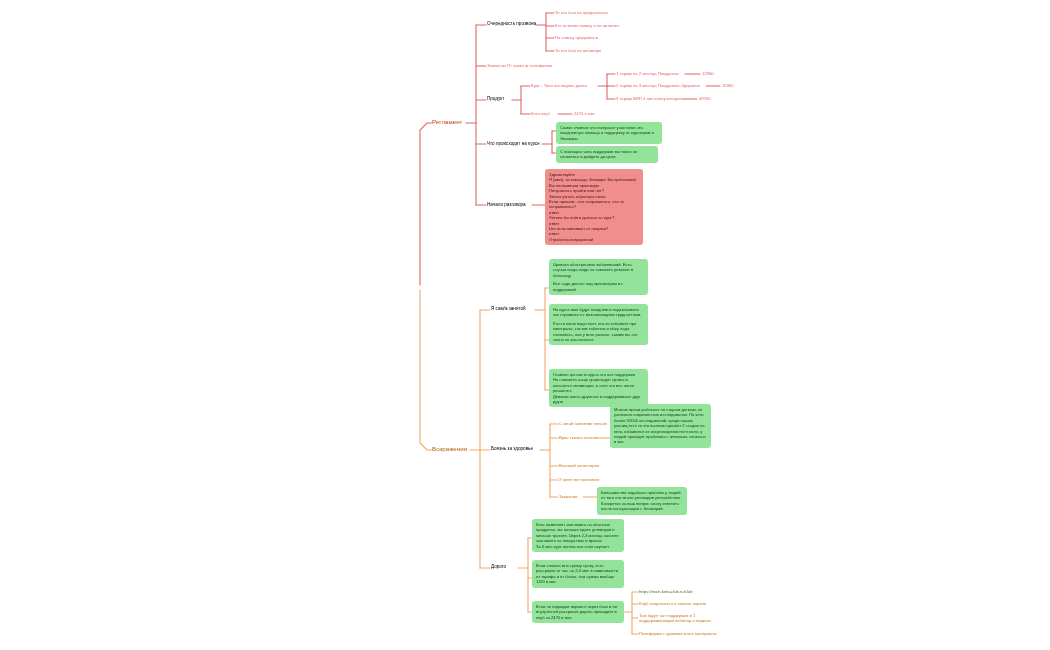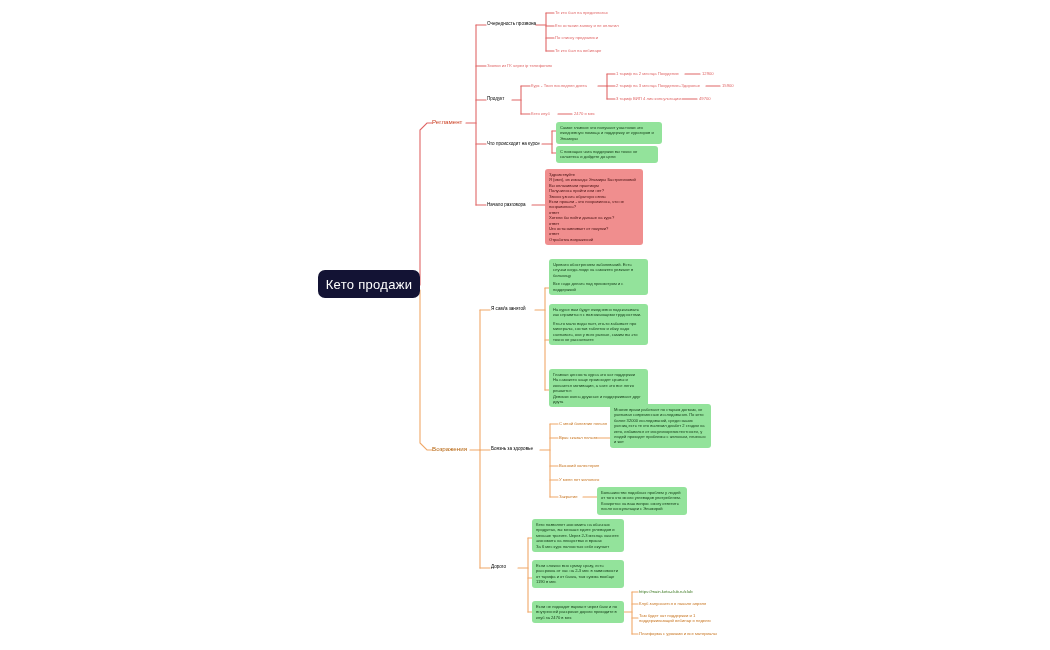--- a/index.html
+++ b/index.html
@@ -118,21 +118,20 @@
 
       <path d="M624 612 L632 612" stroke="#f0a868"></path>
       <path d="M632 592 L632 634" stroke="#f0a868"></path>
       <path d="M632 592 L638 592" stroke="#f0a868"></path>
       <path d="M632 604 L638 604" stroke="#f0a868"></path>
       <path d="M632 618 L638 618" stroke="#f0a868"></path>
       <path d="M632 634 L638 634" stroke="#f0a868"></path>
     </g>
   </svg>
 
-  <div class="node central" style="left:318px;top:270px;width:102px;height:28px;">Кето продажи</div>
 
   <div class="node lvl1 red" style="left:432px;top:118px;">Регламент</div>
 
   <div class="node lvl2 red" style="left:487px;top:21px;">Очередность прозвона</div>
   <div class="node txt red" style="left:555px;top:10px;">Те кто был на предоплатах</div>
   <div class="node txt red" style="left:555px;top:23px;">Кто оставил заявку и не оплатил</div>
   <div class="node txt red" style="left:555px;top:35px;">По списку предзаписи</div>
   <div class="node txt red" style="left:555px;top:48px;">Те кто был на вебинаре</div>
 
   <div class="node txt red" style="left:487px;top:63px;">Звонки из ГК через ip телефонию</div>

